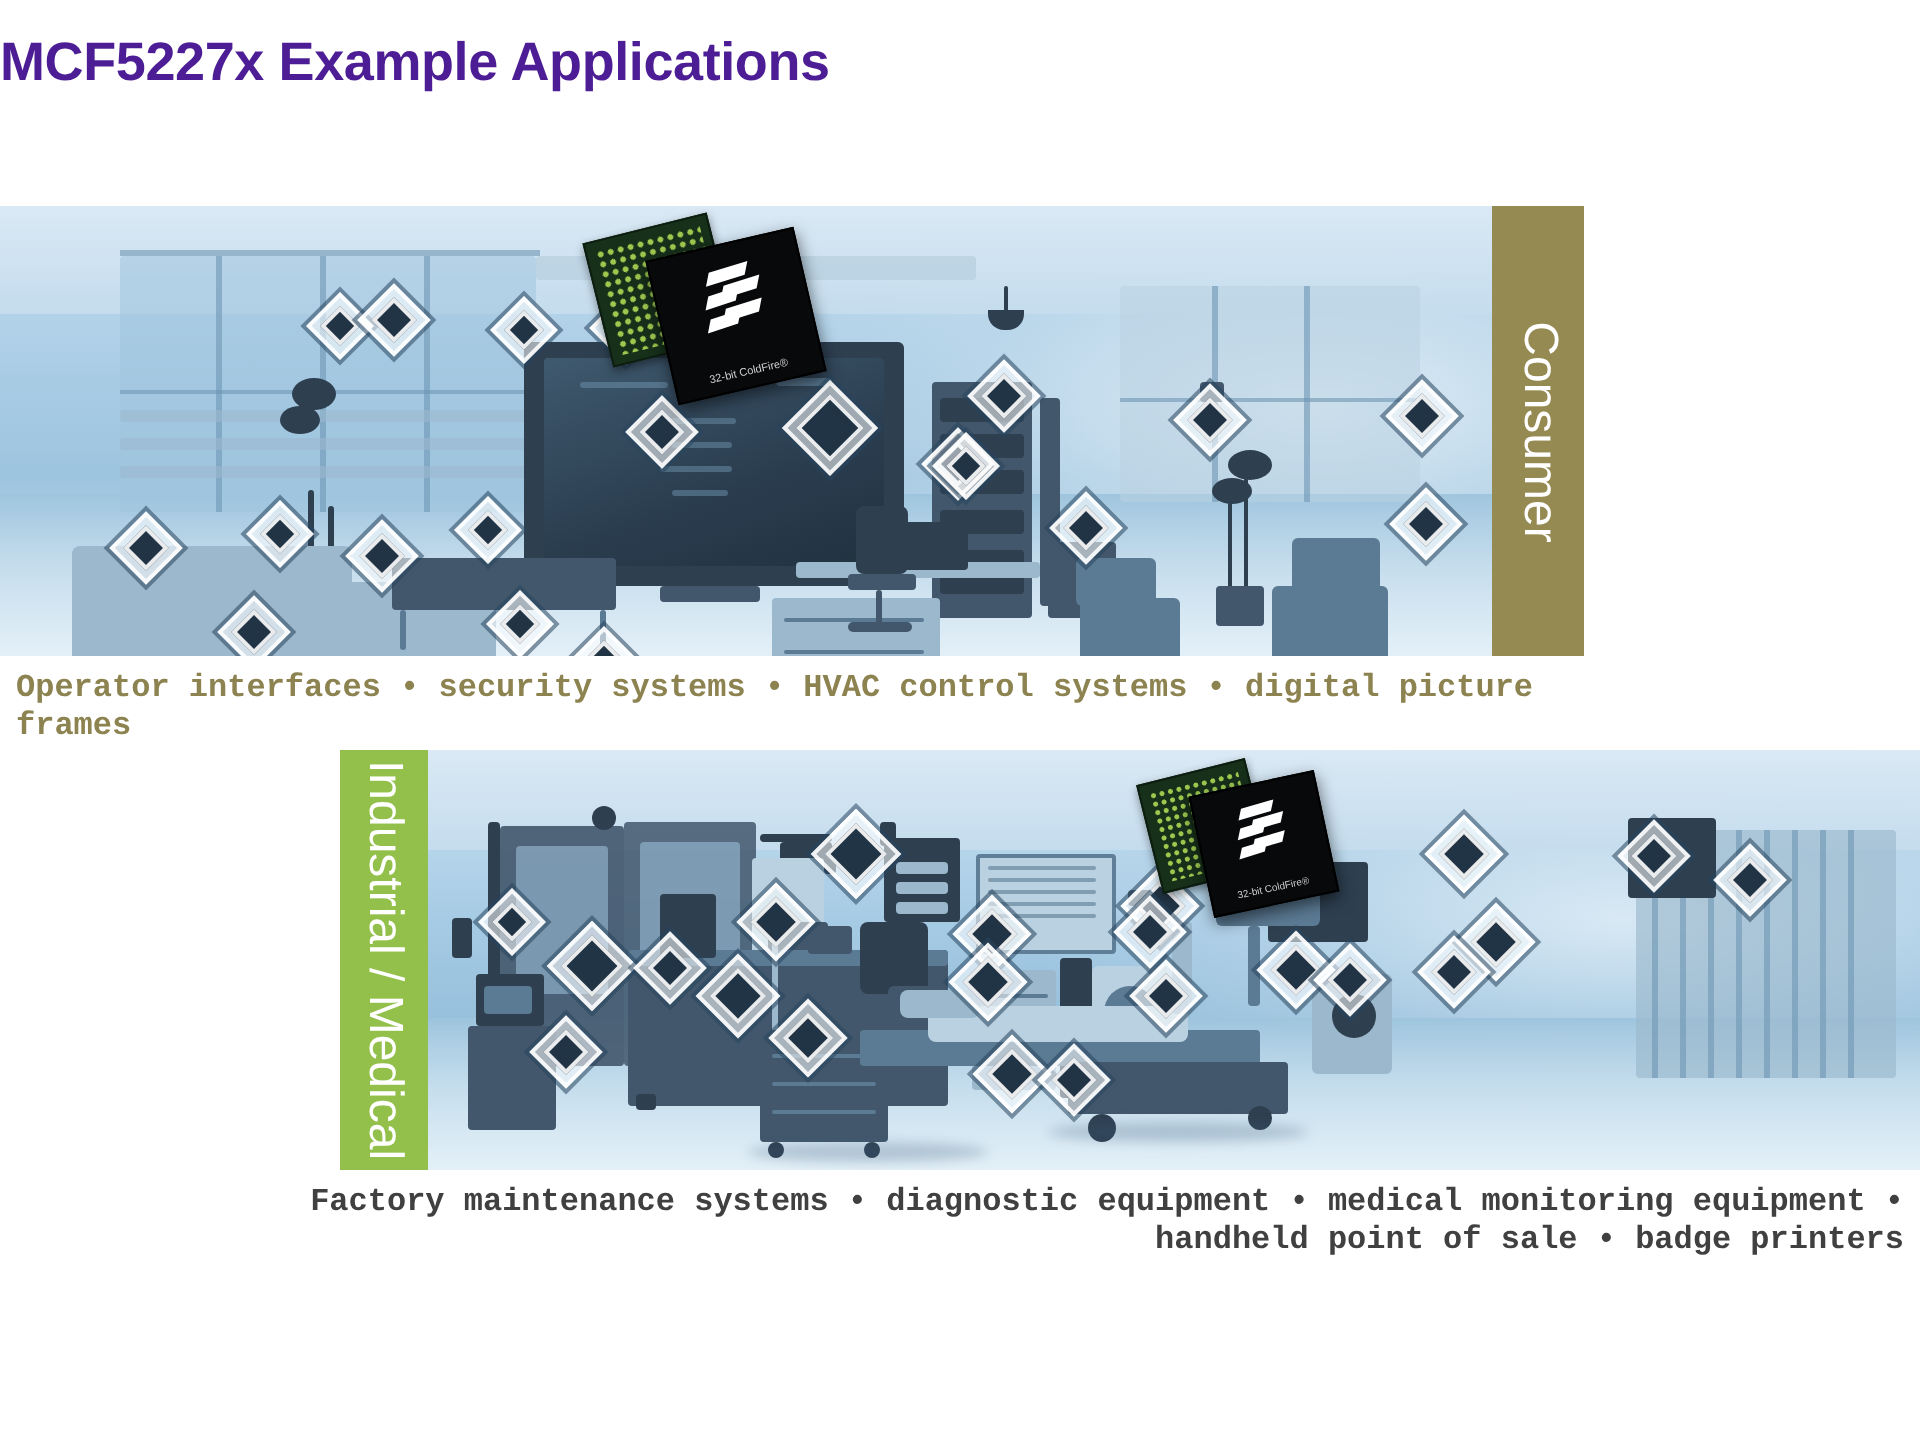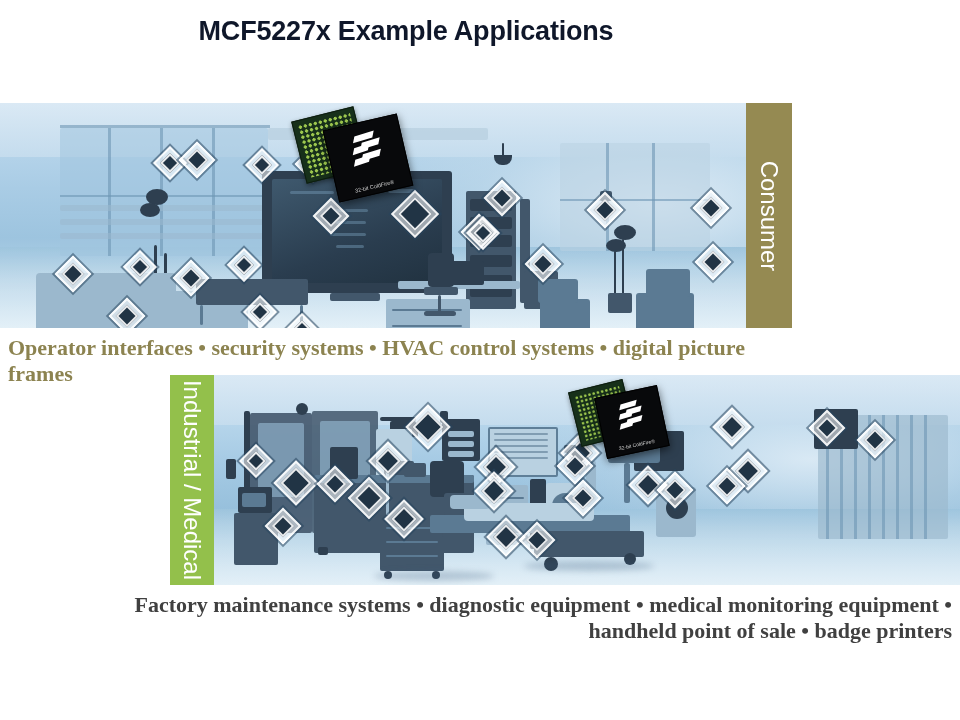--- a/index.html
+++ b/index.html
@@ -19,24 +19,23 @@
     height: 720px;
     background: #ffffff;
   }
 
   
   #slide-title {
     position: absolute;
     left: 0;
     top: 16px;
     width: 812px;
-    text-align: center;
     font-size: 27px;
     font-weight: bold;
-    color: #0f172a;
+    color: #4c1d95;
     letter-spacing: -0.2px;
     font-family: "Liberation Sans", sans-serif;
   }
 
   
   .photo-panel {
     position: absolute;
     overflow: hidden;
   }
 
@@ -187,23 +186,23 @@
     font-weight: normal;
     white-space: nowrap;
     font-family: "Liberation Sans", sans-serif;
     transform: rotate(90deg);
   }
 
   
   .caption {
     position: absolute;
     font-weight: bold;
-    font-size: 22px;
+    font-size: 16px;
     line-height: 1.18;
-    font-family: Liberation Serif, serif;
+    font-family: Liberation Mono, monospace;
   }
   #consumer-caption {
     left: 8px;
     top: 335px;
     width: 790px;
     text-align: left;
   }
   #industrial-caption {
     left: 132px;
     top: 592px;

